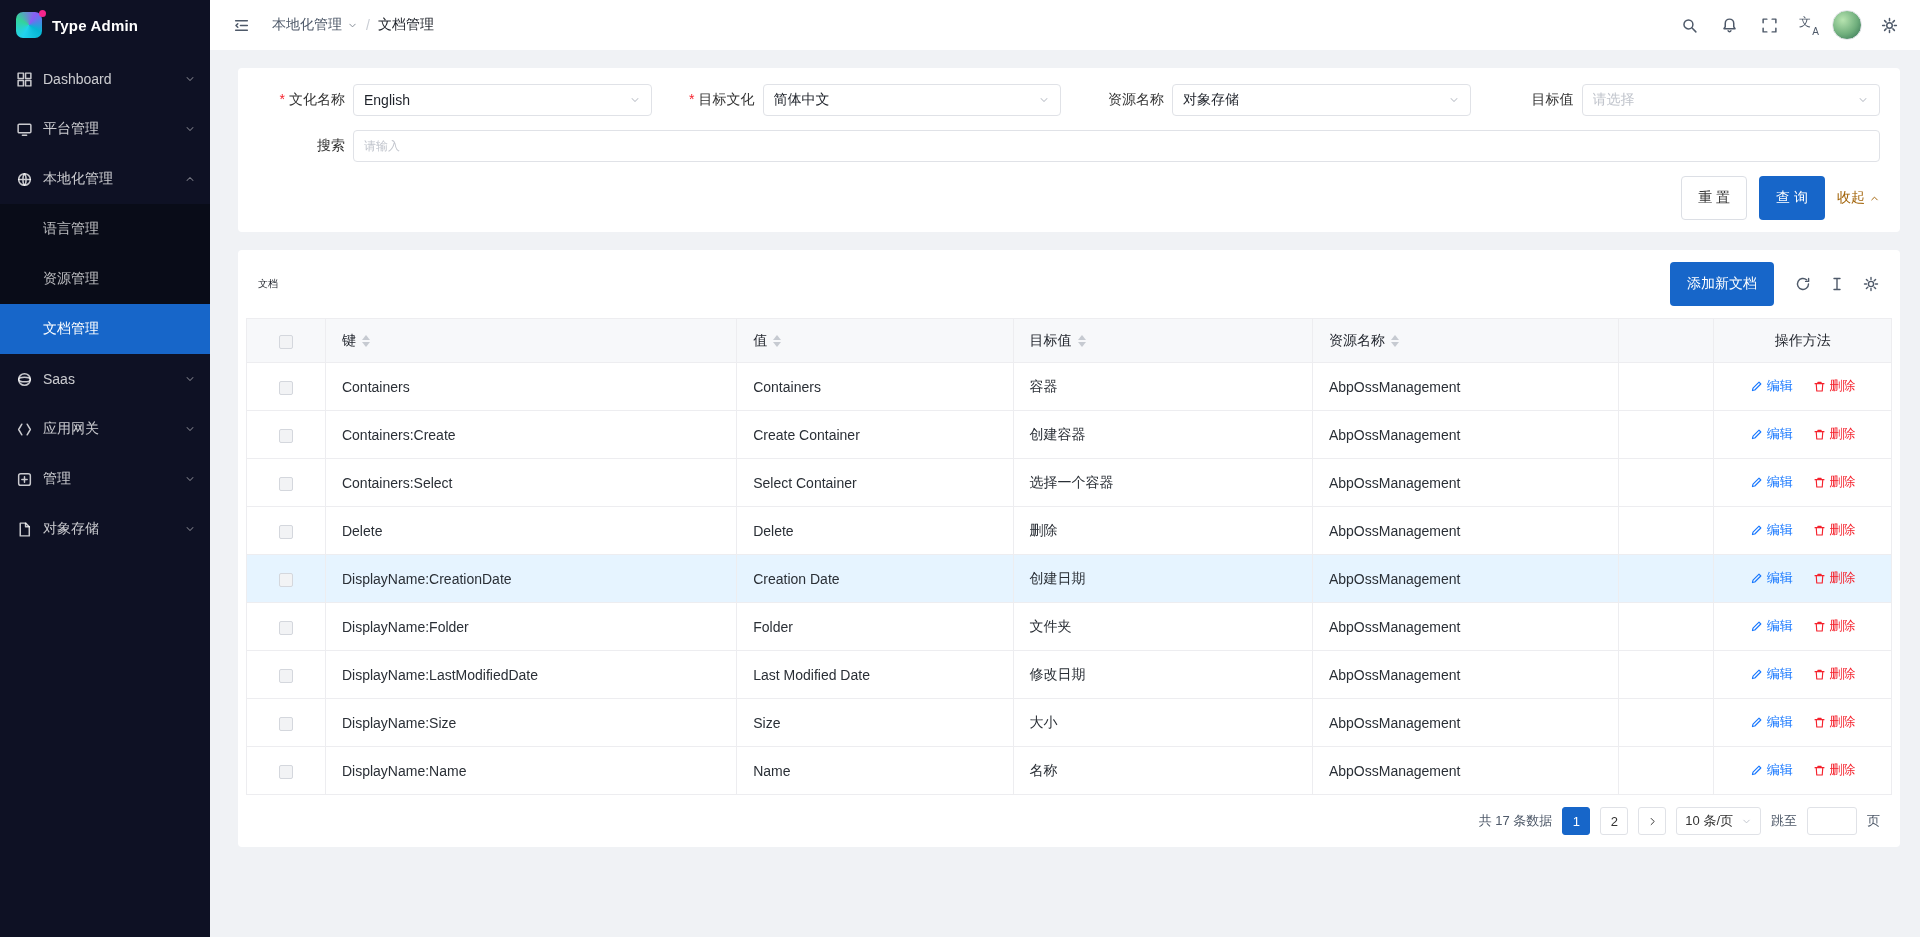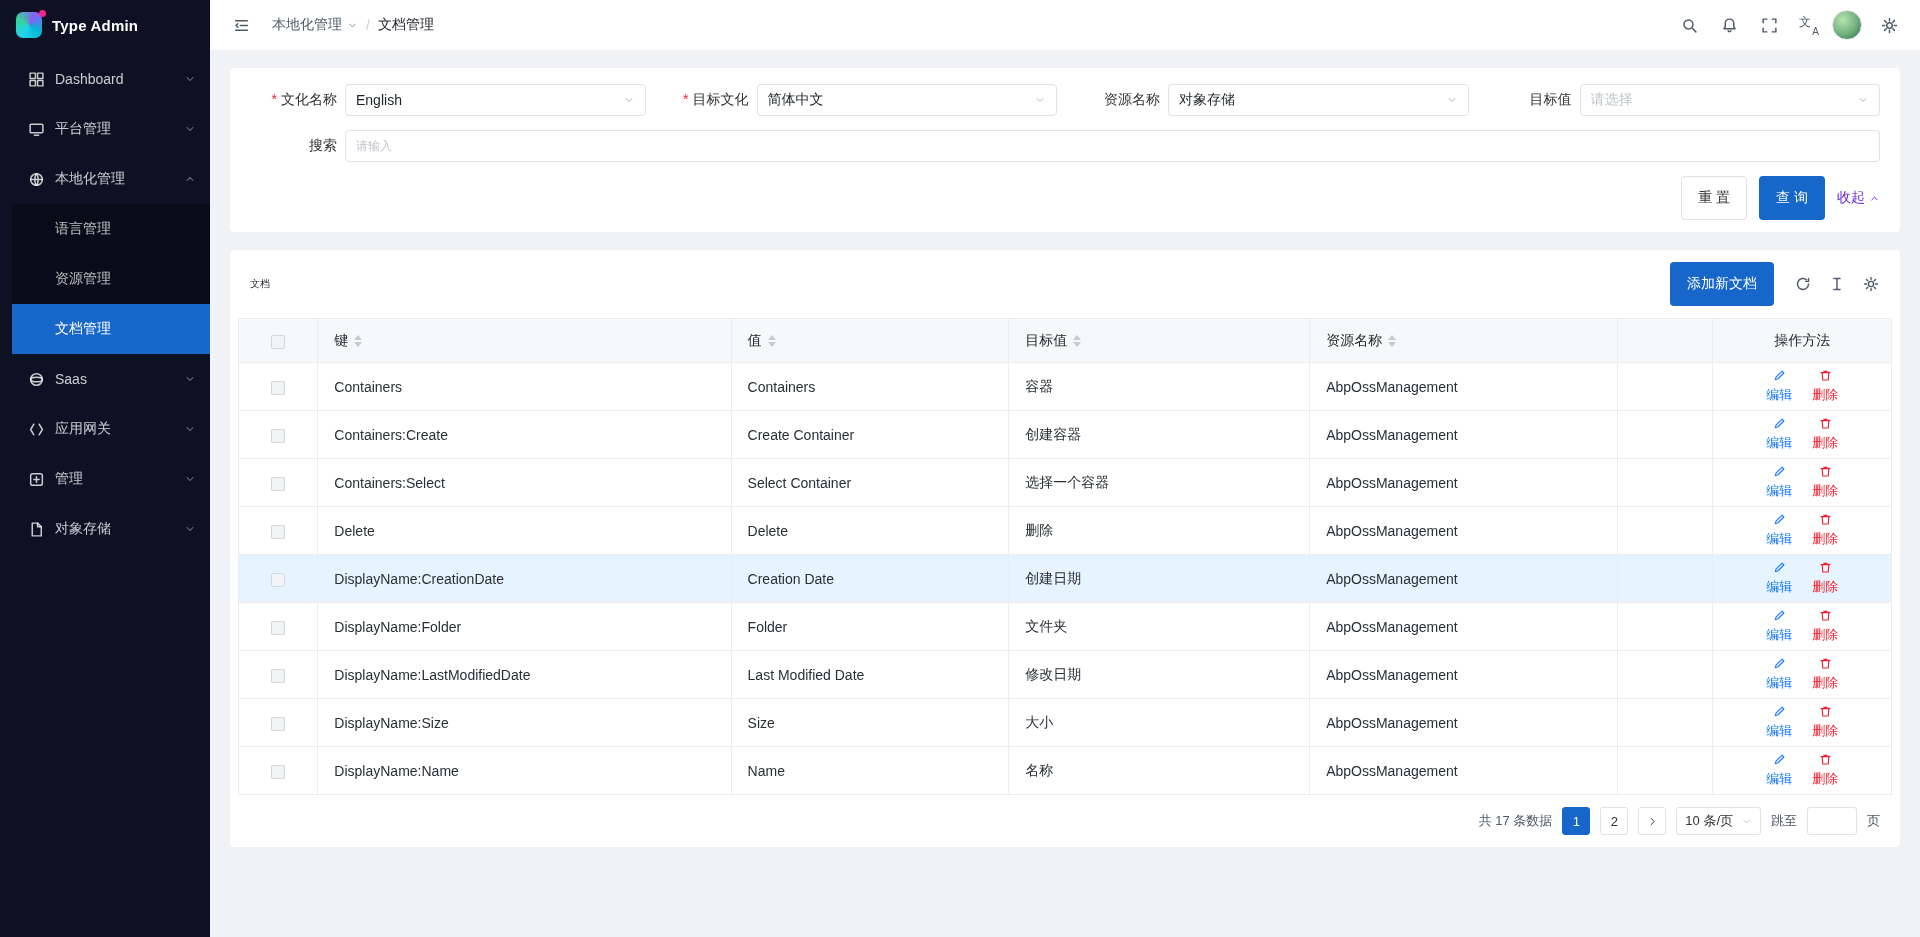--- a/index.html
+++ b/index.html
@@ -7,21 +7,21 @@
   body { font-family:"Liberation Sans","DejaVu Sans",sans-serif; background:#f0f2f5; display:flex; font-size:14px; color:#333; }
   svg { display:block; stroke:currentColor; fill:none; stroke-width:1.4; stroke-linecap:round; stroke-linejoin:round; }
 
   
   .sidebar { width:210px; min-width:210px; background:#0e1124; display:flex; flex-direction:column; }
   .logo { height:50px; display:flex; align-items:center; gap:10px; padding:0 16px; cursor:pointer; }
   .logo-badge { width:26px; height:26px; border-radius:7px; position:relative;
      background:conic-gradient(from 210deg,#22d3ee,#34d399,#8b5cf6,#06b6d4,#22d3ee); }
   .logo-badge::after { content:''; position:absolute; top:-2px; right:-4px; width:7px; height:7px; border-radius:50%; background:#f5258c; }
   .logo-text { color:#fff; font-weight:bold; font-size:15px; letter-spacing:.2px; }
-  .menu { flex:1; padding-top:4px;padding-left:12px; }
+  .menu { flex:1; padding-top:4px; }
   .menu-item { height:50px; display:flex; align-items:center; padding:0 14px 0 16px; color:rgba(255,255,255,.78); cursor:pointer; }
   .mi-icon { width:17px; height:17px; margin-right:10px; flex:none; }
   .mi-icon svg { width:17px; height:17px; }
   .mi-label { flex:1; white-space:nowrap; overflow:hidden; }
   .mi-caret { width:12px; height:12px; opacity:.55; }
   .mi-caret svg { width:12px; height:12px; }
   .submenu { background:#090c18; }
   .sub-item { height:50px; display:flex; align-items:center; padding-left:43px; color:rgba(255,255,255,.72); cursor:pointer; }
   .sub-item.active { background:#1766c9; color:#fff; }
 
@@ -40,62 +40,62 @@
   .h-icon { width:34px; height:34px; border-radius:6px; display:flex; align-items:center; justify-content:center; color:#4e5969; cursor:pointer; }
   .h-icon svg { width:17px; height:17px; }
   .translate-glyph { position:relative; width:20px; height:19px; display:block; }
   .translate-glyph b { position:absolute; left:0; top:-2px; font-size:12px; font-weight:normal; }
   .translate-glyph i { position:absolute; right:0; bottom:-2px; font-size:10px; font-style:normal; }
   .avatar { width:30px; height:30px; border-radius:50%; border:1px solid #e5e6eb;
      background:radial-gradient(circle at 35% 32%,#b7e4b0,#6fae7c 55%,#2e6b4f); cursor:pointer; }
   .gear-btn { margin-left:4px; }
 
   
-  .content { flex:1; padding:18px 20px 0; display:flex; flex-direction:column; gap:18px; overflow:hidden; }
+  .content { flex:1; padding:18px 20px 0; display:flex; flex-direction:column; gap:18px; overflow:hidden;margin-left:8px; }
   .card { background:#fff; border-radius:4px; }
 
   
   .filter-card { padding:16px 20px 12px; display:flex; flex-direction:column; gap:14px; }
   .f-row1 { display:grid; grid-template-columns:repeat(4,1fr); gap:16px; }
   .field { display:flex; align-items:center; min-width:0; }
   .f-label { width:95px; flex:none; text-align:right; padding-right:8px; color:#333; white-space:nowrap; }
   .f-label.req::before { content:'*'; color:#f5222d; margin-right:4px; }
   .select { flex:1; height:32px; border:1px solid #e0e2e7; border-radius:4px; background:#fff; display:flex; align-items:center; justify-content:space-between; padding:0 10px; color:#1d2129; cursor:pointer; min-width:0; }
   .select .val { overflow:hidden; white-space:nowrap; text-overflow:ellipsis; }
   .select .val.ph { color:#c0c4cc; }
   .sel-caret { width:12px; height:12px; color:#c0c4cc; flex:none; }
   .sel-caret svg { width:12px; height:12px; }
   .text-input { flex:1; height:32px; border:1px solid #e0e2e7; border-radius:4px; padding:0 10px; font-size:12px; color:#1d2129; outline:none; font-family:inherit; }
   .text-input::placeholder { color:#c0c4cc; }
   .f-actions { display:flex; align-items:center; justify-content:flex-end; gap:12px; }
   .btn { height:44px; padding:0 16px; border-radius:4px; border:1px solid transparent; display:inline-flex; align-items:center; justify-content:center; font-size:14px; cursor:pointer; font-family:inherit; background:#fff; }
   .btn-default { border-color:#dcdfe5; color:#333; }
   .btn-primary { background:#1766c9; color:#fff; }
-  .collapse-link { display:inline-flex; align-items:center; gap:4px; color:#6d28d9; cursor:pointer; }
+  .collapse-link { display:inline-flex; align-items:center; gap:4px; color:#a16207; cursor:pointer; }
   .collapse-link svg { width:11px; height:11px; }
 
   
   .table-card { display:flex; flex-direction:column; padding-bottom:4px; }
   .t-toolbar { display:flex; align-items:center; justify-content:space-between; padding:12px 14px 12px 20px; }
   .t-title { font-size:10px; color:#1d2129; }
   .t-tools { display:flex; align-items:center; gap:4px;font-family:Liberation Mono, monospace; }
   .t-tools .btn-primary { margin-right:10px; }
   .tb-icon { width:30px; height:30px; display:flex; align-items:center; justify-content:center; color:#4e5969; cursor:pointer; border-radius:4px; }
   .tb-icon svg { width:16px; height:16px; }
   .table-wrap { padding:0 8px; }
   table { width:100%; border-collapse:collapse; table-layout:fixed; }
   th,td { border:1px solid #ededf0; height:48px; padding:0 16px; text-align:left; font-weight:normal; color:#2a2f36; white-space:nowrap; overflow:hidden; text-overflow:ellipsis; }
   thead th { background:#f7f8fa; color:#1d2129; height:44px; }
   .c-center { text-align:center; padding:0 4px; }
   .checkbox { display:inline-block; width:14px; height:14px; border:1px solid #d4d7dd; background:#f2f3f5; border-radius:2px; vertical-align:middle; cursor:pointer; }
   .sorter { display:inline-flex; flex-direction:column; gap:2px; margin-left:6px; vertical-align:middle; cursor:pointer; }
   .car-up { width:0; height:0; border-left:4px solid transparent; border-right:4px solid transparent; border-bottom:5px solid #c6cad1; }
   .car-dn { width:0; height:0; border-left:4px solid transparent; border-right:4px solid transparent; border-top:5px solid #c6cad1; }
   tr.hl td { background:#e6f4ff; }
-  .action-link { display:inline-flex; align-items:center; gap:4px; font-size:13px; cursor:pointer;flex-direction:column; }
+  .action-link { display:inline-flex; align-items:center; gap:4px; font-size:13px; cursor:pointer; }
   .action-link svg { width:13px; height:13px; }
   .a-edit { color:#1677ff; }
   .a-del { color:#f5222d; margin-left:16px; }
 
   
   .pagination { display:flex; align-items:center; justify-content:flex-end; gap:10px; padding:12px 20px 8px; color:#4e5969; font-size:13px; }
   .pg-btn { min-width:28px; height:28px; padding:0 4px; border:1px solid #e0e2e7; border-radius:3px; background:#fff; color:#333; display:flex; align-items:center; justify-content:center; cursor:pointer; }
   .pg-btn.active { background:#1766c9; border-color:#1766c9; color:#fff; }
   .pg-btn svg { width:11px; height:11px; }
   .pg-size { height:28px; border:1px solid #e0e2e7; border-radius:3px; background:#fff; color:#333; padding:0 8px; display:flex; align-items:center; gap:8px; cursor:pointer; }

